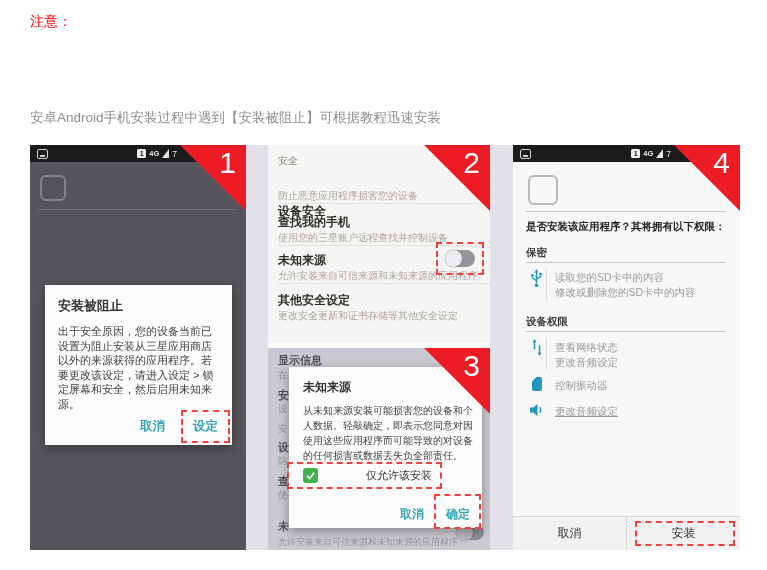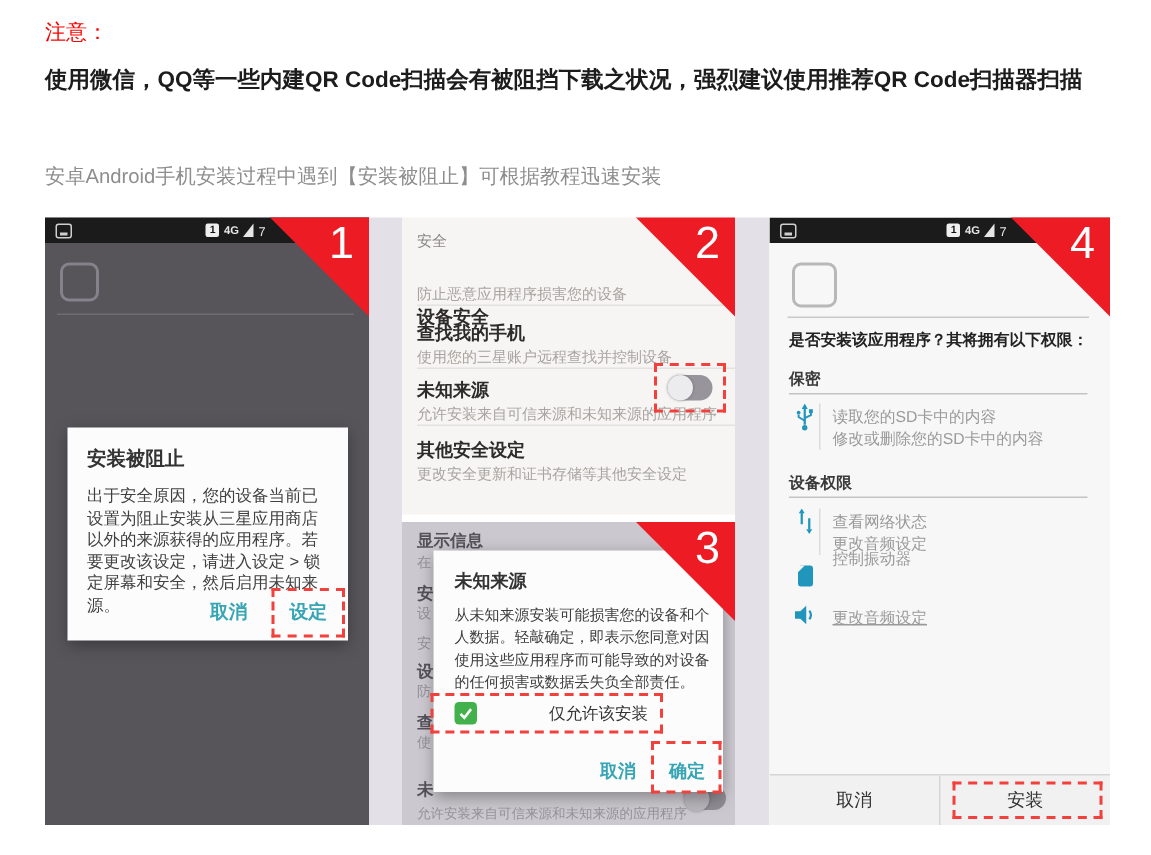--- a/index.html
+++ b/index.html
@@ -39,21 +39,21 @@
   
   .dlg { position:absolute; background:#fcfcfc; box-shadow:0 3px 10px rgba(0,0,0,.35); z-index:4; }
   .dlg-title { font-weight:bold; color:#333; }
   .dlg-btn { color:#38a5b5; font-weight:bold; background:none; border:none; cursor:pointer; font-family:inherit; position:relative; }
 
   
   .p1 { left:30px; top:145px; width:216px; height:405px; }
   .p1 .phone-clip { background:#57555a; }
   .app-icon { border:2px solid #84828a; border-radius:6px; }
   .p1-line { left:8px; top:64px; width:198px; height:1px; background:#6e6c72; }
-  .dlg1 { left:15px; top:140px; width:187px; height:142px; padding:12px 13px; }
+  .dlg1 { left:15px; top:140px; width:187px; height:160px; padding:12px 13px; }
   .dlg1 .dlg-title { font-size:13px; margin-bottom:9px; }
   .dlg1-body { width:164px; font-size:11px; color:#404040; line-height:14.5px; }
   .dlg1-btns { position:absolute; right:14px; bottom:10px; display:flex; gap:28px; }
   .dlg1 .dlg-btn { font-size:12.5px; }
 
   
   .p2 { left:268px; top:145px; width:222px; height:198px; }
   .p2 .phone-clip { background:#f7f5f3; }
   .sec-hd { left:10px; top:9px; font-size:10px; color:#8b8984; }
   .it-title { left:10px; font-size:12px; font-weight:bold; color:#2e2c29; }
@@ -89,21 +89,20 @@
   .p4-bar { position:absolute; left:0; right:0; top:371px; height:34px; background:#f2f1f1; border-top:1px solid #d6d6d6; display:flex; }
   .p4-cell { flex:1; display:flex; align-items:center; justify-content:center; position:relative; font-size:12px; color:#333; cursor:pointer; }
   .p4-cell.left { border-right:1px solid #d6d6d6; }
 </style>
 </head>
 <body>
 
 <div class="canvas">
 
   <div class="abs notice-title">注意：</div>
-  <div class="abs notice-body">使用微信，QQ等一些内建QR Code扫描会有被阻挡下载之状况，强烈建议使用推荐QR Code扫描器扫描</div>
   <div class="abs notice-sub">安卓Android手机安装过程中遇到【安装被阻止】可根据教程迅速安装</div>
 
   <div class="abs gap-strip" style="left:246px; top:145px; width:22px; height:405px;"></div>
   <div class="abs gap-strip" style="left:490px; top:145px; width:23px; height:405px;"></div>
 
   <div class="phone p1">
     <div class="phone-clip">
       <div class="sb">
         <div class="sb-shot"></div>
         <div class="sb-right">
@@ -245,21 +244,21 @@
       <div class="vdiv" style="top:194px; height:31px;"></div>
       <div class="abs perm-line" style="left:42px; top:196px;">查看网络状态</div>
       <div class="abs perm-line" style="left:42px; top:211px;">更改音频设定</div>
 
       <div class="abs" style="left:18px; top:231px;">
         <svg width="12" height="16" viewBox="0 0 12 16">
           <rect x="1" y="1" width="10" height="14" rx="2" fill="#2196bd"></rect>
           <polygon points="1,1 5.5,1 1,5.5" fill="#f8f7f7"></polygon>
         </svg>
       </div>
-      <div class="abs perm-line" style="left:42px; top:221px;">控制振动器</div>
+      <div class="abs perm-line" style="left:42px; top:234px;">控制振动器</div>
 
       <div class="abs" style="left:16px; top:258px;">
         <svg width="16" height="14" viewBox="0 0 16 14">
           <polygon points="1,4.5 4.5,4.5 8.5,0.8 8.5,13.2 4.5,9.5 1,9.5" fill="#2196bd"></polygon>
           <path d="M10.5 4.2 A4 4 0 0 1 10.5 9.8" stroke="#2196bd" stroke-width="1.5" fill="none"></path>
         </svg>
       </div>
       <div class="abs perm-line" style="left:42px; top:260px;text-decoration:underline;">更改音频设定</div>
 
       <div class="p4-bar">

